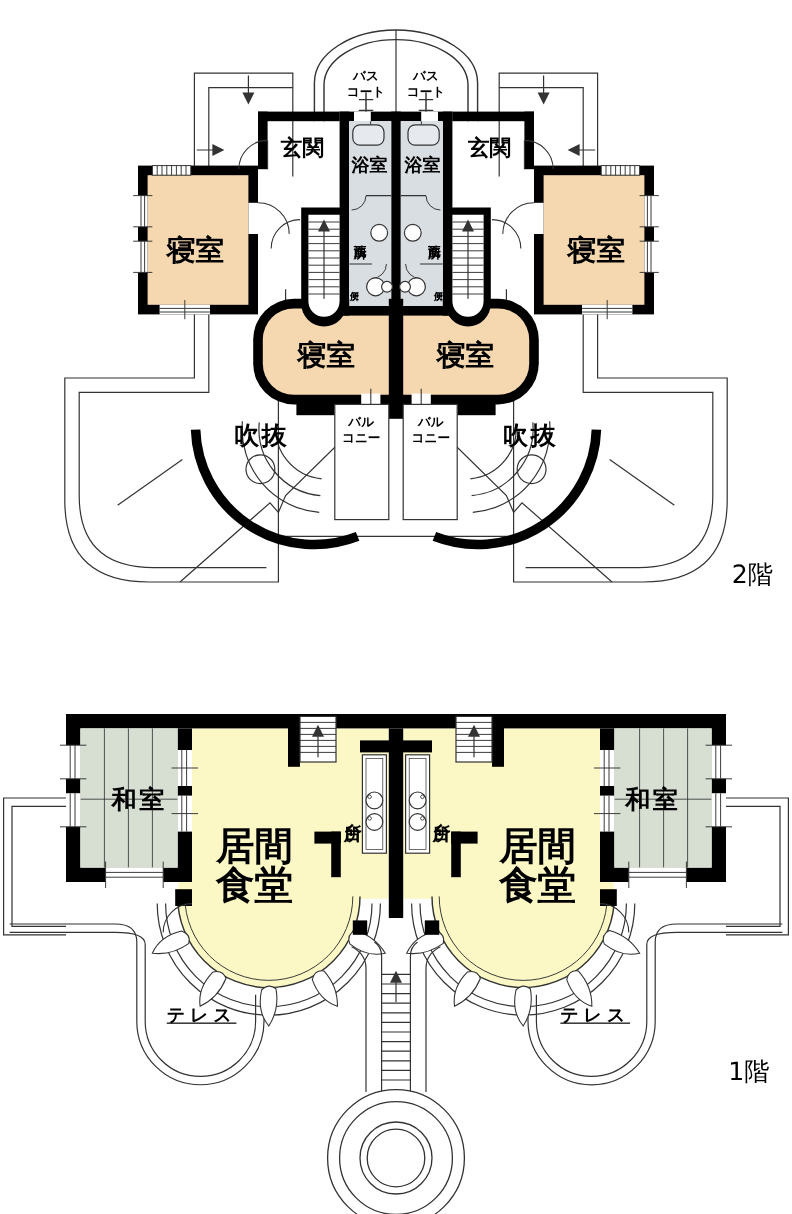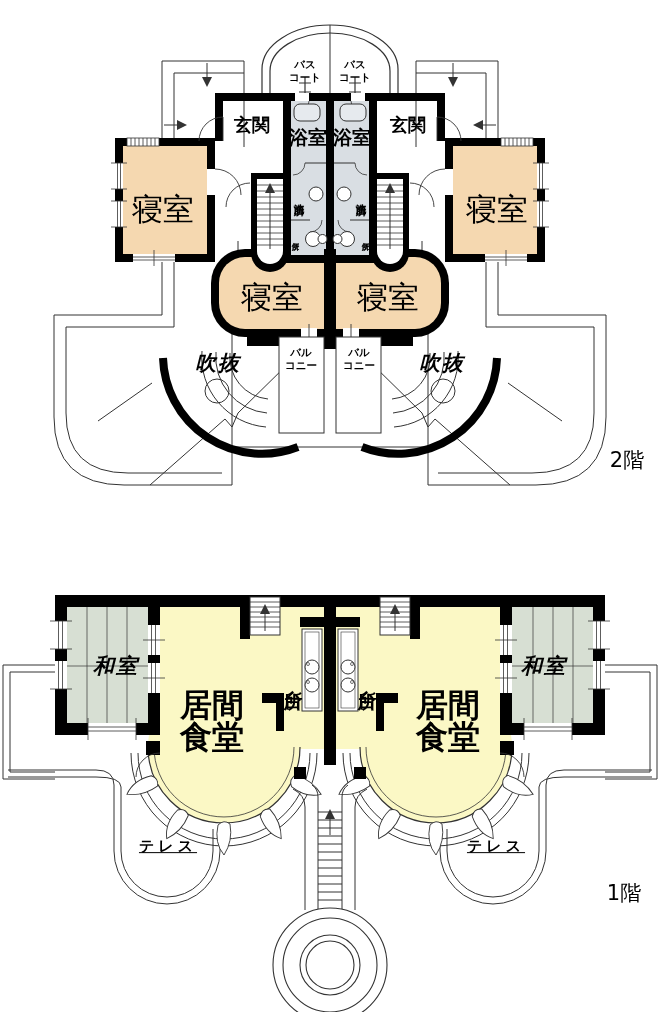--- a/index.html
+++ b/index.html
@@ -3,24 +3,24 @@
 <meta charset="utf-8">
 <style>
   html,body{margin:0;padding:0;background:#fff;}
   .plan{position:relative;width:660px;height:1012px;background:#fff;overflow:hidden;
         font-family:"DejaVu Sans",sans-serif;margin-top:17px;}
   .plan svg{position:absolute;left:0;top:0;}
   .lbl{position:absolute;transform:translate(-50%,-50%);color:#000;white-space:nowrap;
        text-align:center;line-height:1.05;}
   .lbl .ln{display:block;}
   .vert{writing-mode:vertical-rl;text-orientation:upright;letter-spacing:1px;}
-  .big{font-size:31px;font-weight:400;}
-  .mid{font-size:21px;font-weight:600;letter-spacing:2px;font-style:italic;}
+  .big{font-size:24px;font-weight:700;}
+  .mid{font-size:21px;font-weight:600;letter-spacing:2px;}
   .room18{font-size:18px;font-weight:600;text-align:right;}
-  .room13{font-size:19px;font-weight:600;}
+  .room13{font-size:15px;font-weight:600;}
   .small10{font-size:10.5px;font-weight:600;}
   .tiny{font-size:7.5px;font-weight:600;}
   .two24{font-size:32px;font-weight:600;line-height:32px;}
   .two10{font-size:10.5px;font-weight:600;line-height:13px;}
   .floor{font-size:21px;font-weight:500;}
   .terr{font-size:15px;font-weight:600;letter-spacing:4px;text-decoration:underline;}
 </style>
 </head>
 <body>
 
@@ -369,21 +369,21 @@
   <div class="lbl two10" style="left:301px;top:342px;">
       <span class="ln">バル</span>
       <span class="ln">コニー</span>
     </div>
   <div class="lbl two10" style="left:359px;top:342px;">
       <span class="ln">バル</span>
       <span class="ln">コニー</span>
     </div>
   <div class="lbl mid" style="left:218px;top:346px;">吹抜</div>
   <div class="lbl mid" style="left:442px;top:346px;">吹抜</div>
-  <div class="lbl floor" style="left:627px;top:443px;">2階</div>
+  <div class="lbl floor" style="left:627px;top:462px;">2階</div>
 
   <div class="lbl mid" style="left:116px;top:649px;">和室</div>
   <div class="lbl mid" style="left:544px;top:649px;">和室</div>
   <div class="lbl two24" style="left:212px;top:704px;">
       <span class="ln">居間</span>
       <span class="ln">食堂</span>
     </div>
   <div class="lbl two24" style="left:448px;top:704px;">
       <span class="ln">居間</span>
       <span class="ln">食堂</span>

